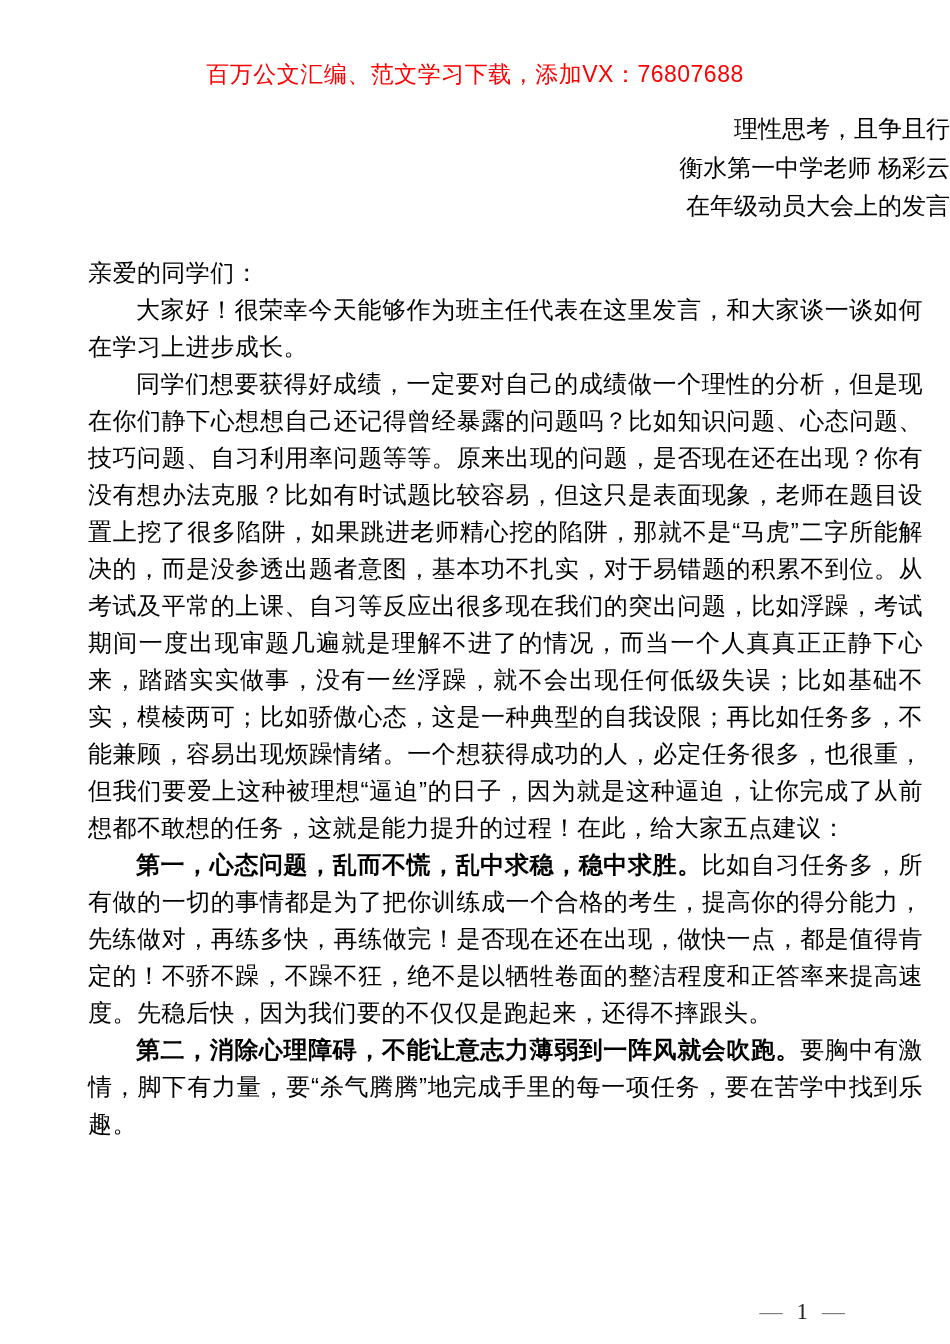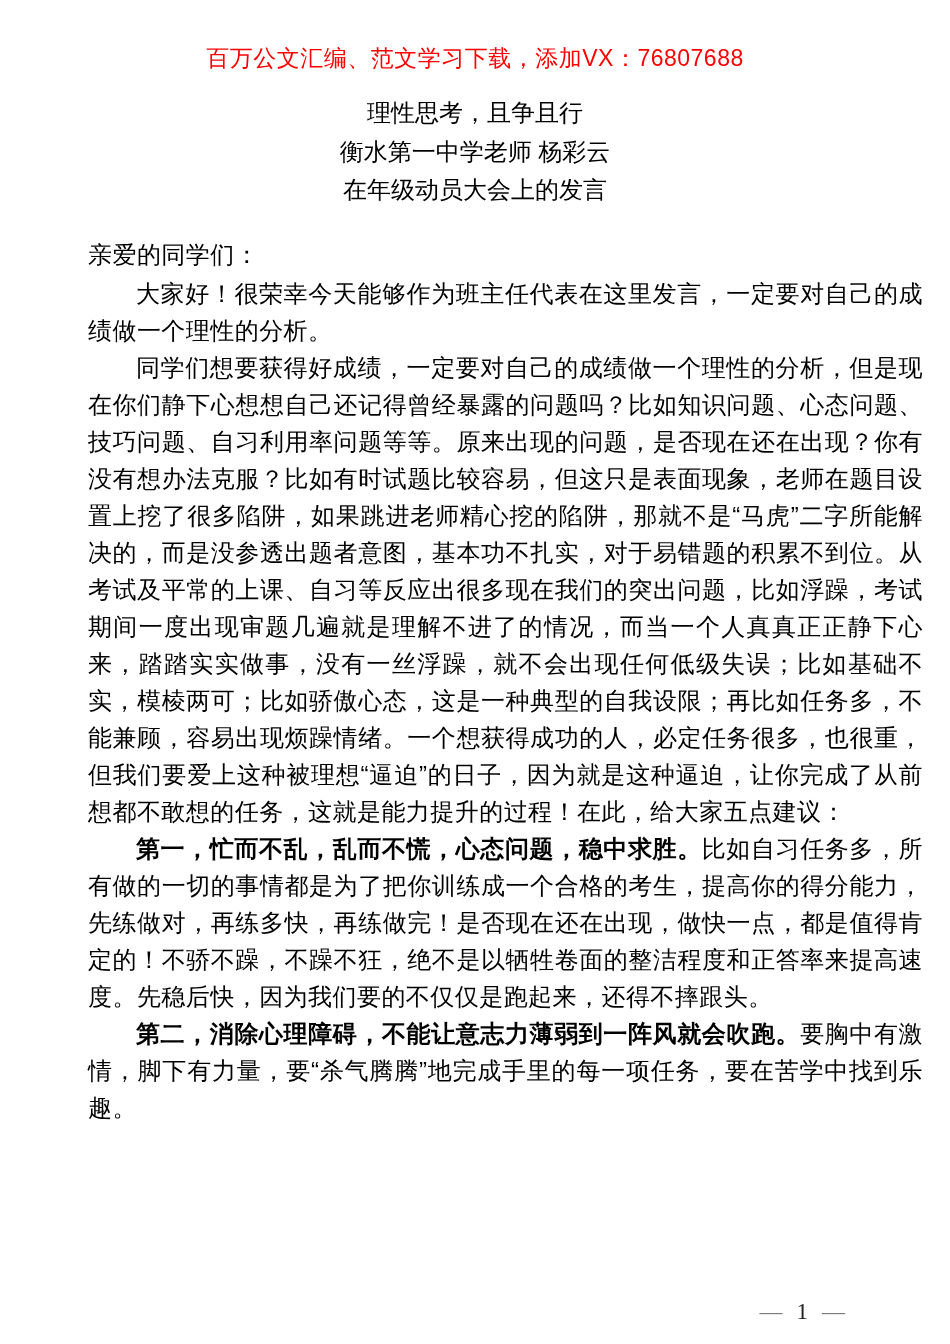--- a/index.html
+++ b/index.html
@@ -8,44 +8,44 @@
     position: relative;
     width: 950px;
     height: 1344px;
     margin: 0 auto;
     background: #ffffff;
     overflow: hidden;
     font-family: "Liberation Sans", "DejaVu Sans", sans-serif;
     color: #000000;
   }
   .banner {
-    padding-top: 44px;
+    padding-top: 60px;
     text-align: center;
     font-size: 23px;
     line-height: 28px;
     color: #ff0000;
     letter-spacing: 0.5px;
   }
   .title-block {
     margin-top: 22px;
-    text-align: center;
+    text-align: right;
     font-size: 24px;
     line-height: 38.5px;
     color: #000000;
   }
   .content {
     margin: 28px 27px 0 88px;
     font-size: 24px;
     line-height: 37px;
     text-align: justify;
     letter-spacing: 0.45px;
     color: #000000;
   }
   .content p { margin: 0; text-indent: 2em; }
-  .content p.salutation { text-indent: 0; font-family: Liberation Mono, monospace; }
+  .content p.salutation { text-indent: 0; }
   .content strong { font-weight: 700; }
   .page-footer {
     position: absolute;
     right: 105px;
     bottom: 20px;
     font-family: "Liberation Serif", "DejaVu Serif", serif;
     font-size: 23px;
     line-height: 24px;
     white-space: nowrap;
   }
@@ -61,25 +61,25 @@
 
   <div class="title-block">
     <div>理性思考，且争且行</div>
     <div>衡水第一中学老师 杨彩云</div>
     <div>在年级动员大会上的发言</div>
   </div>
 
   <div class="content">
     <p class="salutation">亲爱的同学们：</p>
 
-    <p>大家好！很荣幸今天能够作为班主任代表在这里发言，一定要对自己的成绩做一个理性的分析。</p>
+    <p>大家好！很荣幸今天能够作为班主任代表在这里发言，和大家谈一谈如何在学习上进步成长。</p>
 
     <p>同学们想要获得好成绩，一定要对自己的成绩做一个理性的分析，但是现在你们静下心想想自己还记得曾经暴露的问题吗？比如知识问题、心态问题、技巧问题、自习利用率问题等等。原来出现的问题，是否现在还在出现？你有没有想办法克服？比如有时试题比较容易，但这只是表面现象，老师在题目设置上挖了很多陷阱，如果跳进老师精心挖的陷阱，那就不是“马虎”二字所能解决的，而是没参透出题者意图，基本功不扎实，对于易错题的积累不到位。从考试及平常的上课、自习等反应出很多现在我们的突出问题，比如浮躁，考试期间一度出现审题几遍就是理解不进了的情况，而当一个人真真正正静下心来，踏踏实实做事，没有一丝浮躁，就不会出现任何低级失误；比如基础不实，模棱两可；比如骄傲心态，这是一种典型的自我设限；再比如任务多，不能兼顾，容易出现烦躁情绪。一个想获得成功的人，必定任务很多，也很重，但我们要爱上这种被理想“逼迫”的日子，因为就是这种逼迫，让你完成了从前想都不敢想的任务，这就是能力提升的过程！在此，给大家五点建议：</p>
 
-    <p><strong>第一，忙而不乱，乱而不慌，心态问题，稳中求胜。</strong><span>比如自习任务多，所有做的一切的事情都是为了把你训练成一个合格的考生，提高你的得分能力，先练做对，再练多快，再练做完！是否现在还在出现，做快一点，都是值得肯定的！不骄不躁，不躁不狂，绝不是以牺牲卷面的整洁程度和正答率来提高速度。先稳后快，因为我们要的不仅仅是跑起来，还得不摔跟头。</span></p>
+    <p><strong>第一，心态问题，乱而不慌，乱中求稳，稳中求胜。</strong><span>比如自习任务多，所有做的一切的事情都是为了把你训练成一个合格的考生，提高你的得分能力，先练做对，再练多快，再练做完！是否现在还在出现，做快一点，都是值得肯定的！不骄不躁，不躁不狂，绝不是以牺牲卷面的整洁程度和正答率来提高速度。先稳后快，因为我们要的不仅仅是跑起来，还得不摔跟头。</span></p>
 
     <p><strong>第二，消除心理障碍，不能让意志力薄弱到一阵风就会吹跑。</strong><span>要胸中有激情，脚下有力量，要“杀气腾腾”地完成手里的每一项任务，要在苦学中找到乐趣。</span></p>
 
   </div>
 
   <div class="page-footer"><span class="dash">—</span><span class="num">1</span><span class="dash">—</span></div>
 
 </div>
 
 </body></html>

